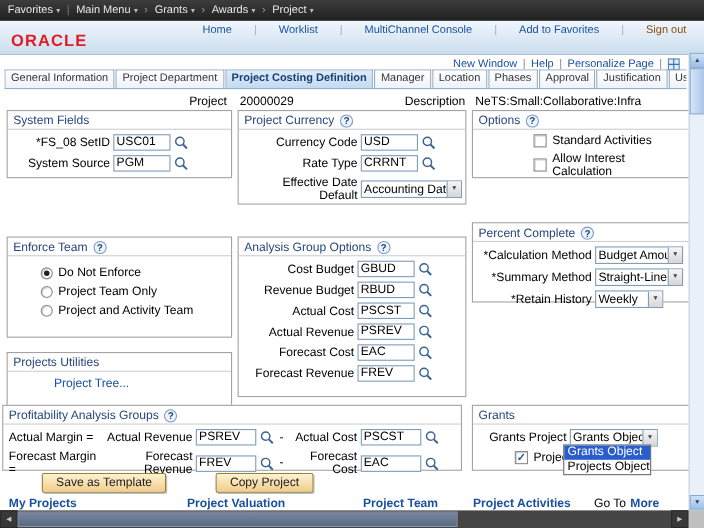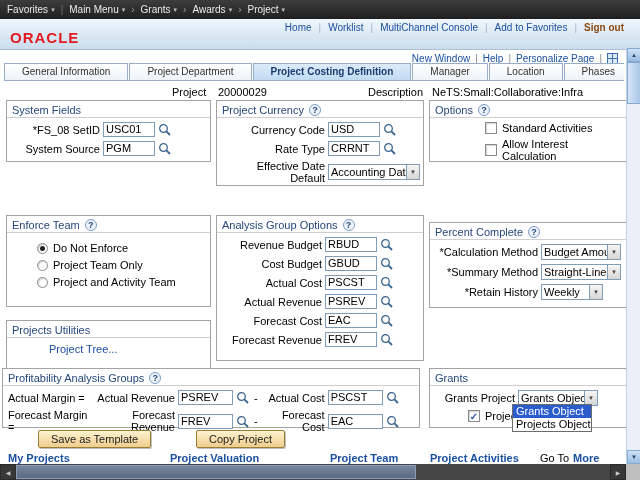--- a/index.html
+++ b/index.html
@@ -13,35 +13,35 @@
     background:linear-gradient(#3d3d3d,#1f1f1f); color:#e9e9e9; display:flex;
     align-items:center; padding:0 7px; gap:6px; font-size:10px; }
   .tb-item { display:flex; align-items:center; gap:3px; cursor:pointer; white-space:nowrap; }
   .tb-arrow { font-size:7px; color:#bdbdbd; }
   .tb-sep { color:#777; }
   .tb-crumbsep { color:#9a9a9a; font-size:10px; }
 
   
   .header-band { position:absolute; left:0; top:19px; width:640px; height:31px;
     background:linear-gradient(#f0f6fc,#cadded); border-bottom:1px solid #aebfd2; }
-  .portal-links { position:absolute; top:3px; right:16px; display:flex; align-items:center; gap:7px; font-size:10px;justify-content:center; }
+  .portal-links { position:absolute; top:3px; right:16px; display:flex; align-items:center; gap:20px; font-size:10px;justify-content:center; }
   .pl-sep { color:#9fb3c9; }
-  .signout { color:#8a4a12; font-weight:bold; }
+  .signout { color:#8a4a12; font-weight:normal; }
   .brand { position:absolute; left:10px; top:10px; color:#e21b22; font-weight:bold;
     font-size:15px; letter-spacing:1px; }
 
   
   .page-links { position:absolute; top:53px; right:22px; display:flex; align-items:center; gap:5px; font-size:10px; }
   .pg-sep { color:#888; }
   .grid-icon { display:inline-flex; }
 
   
   .tabstrip { position:absolute; left:4px; top:63px; width:620px; height:17px;
     display:flex; overflow:hidden; }
-  .tab { flex:0 0 auto; padding:2px 17px 0; font-size:10px; white-space:nowrap;
+  .tab { flex:0 0 auto; padding:2px 5px 0; font-size:10px; white-space:nowrap;
     border:1px solid #97aec6; border-bottom:none; background:linear-gradient(#ffffff,#eef3f9);
     color:#333; margin-right:1px; cursor:pointer; }
   .tab.active { background:linear-gradient(#dcebfa,#c2dbf2); color:#1d3d6e; font-weight:bold; }
   .tabline { position:absolute; left:4px; top:80px; width:620px; height:1px; background:#97aec6; }
 
   
   .hdr-lbl { position:absolute; top:86px; }
   .hdr-val { position:absolute; top:86px; }
 
   
@@ -290,40 +290,40 @@
     <span>Project and Activity Team</span>
   </div>
 </div>
 
 <div class="gbox" style="left:216px;top:215px;width:208px;height:146px">
   <div class="gbox-hd">
     <span>Analysis Group Options</span>
     <span class="help-icon">?</span>
   </div>
   <div class="frow">
+    <span class="flabel w100">Cost Budget</span>
+    <span class="tbox w52">GBUD</span>
+    <span class="mag">
+        <svg width="13" height="13" viewBox="0 0 13 13">
+          <circle cx="5.5" cy="5.5" r="3.8" fill="#fff" stroke="#3a6491" stroke-width="1.3"></circle>
+          <line x1="8.4" y1="8.4" x2="12" y2="12" stroke="#3a6491" stroke-width="1.8"></line>
+        </svg>
+      </span>
+  </div>
+  <div class="frow">
     <span class="flabel w100">Revenue Budget</span>
     <span class="tbox w52">RBUD</span>
     <span class="mag">
         <svg width="13" height="13" viewBox="0 0 13 13">
           <circle cx="5.5" cy="5.5" r="3.8" fill="#fff" stroke="#3a6491" stroke-width="1.3"></circle>
           <line x1="8.4" y1="8.4" x2="12" y2="12" stroke="#3a6491" stroke-width="1.8"></line>
         </svg>
       </span>
   </div>
   <div class="frow">
-    <span class="flabel w100">Cost Budget</span>
-    <span class="tbox w52">GBUD</span>
-    <span class="mag">
-        <svg width="13" height="13" viewBox="0 0 13 13">
-          <circle cx="5.5" cy="5.5" r="3.8" fill="#fff" stroke="#3a6491" stroke-width="1.3"></circle>
-          <line x1="8.4" y1="8.4" x2="12" y2="12" stroke="#3a6491" stroke-width="1.8"></line>
-        </svg>
-      </span>
-  </div>
-  <div class="frow">
     <span class="flabel w100">Actual Cost</span>
     <span class="tbox w52">PSCST</span>
     <span class="mag">
         <svg width="13" height="13" viewBox="0 0 13 13">
           <circle cx="5.5" cy="5.5" r="3.8" fill="#fff" stroke="#3a6491" stroke-width="1.3"></circle>
           <line x1="8.4" y1="8.4" x2="12" y2="12" stroke="#3a6491" stroke-width="1.8"></line>
         </svg>
       </span>
   </div>
   <div class="frow">
@@ -351,21 +351,21 @@
     <span class="tbox w52">FREV</span>
     <span class="mag">
         <svg width="13" height="13" viewBox="0 0 13 13">
           <circle cx="5.5" cy="5.5" r="3.8" fill="#fff" stroke="#3a6491" stroke-width="1.3"></circle>
           <line x1="8.4" y1="8.4" x2="12" y2="12" stroke="#3a6491" stroke-width="1.8"></line>
         </svg>
       </span>
   </div>
 </div>
 
-<div class="gbox" style="left:429px;top:222px;width:200px;height:86px">
+<div class="gbox" style="left:429px;top:202px;width:200px;height:73px">
   <div class="gbox-hd">
     <span>Percent Complete</span>
     <span class="help-icon">?</span>
   </div>
   <div class="frow">
     <span class="flabel w103">*Calculation Method</span>
     <span class="sel w80">
       <span class="sel-text">Budget Amou</span>
       <span class="sel-btn">▼</span>
     </span>

